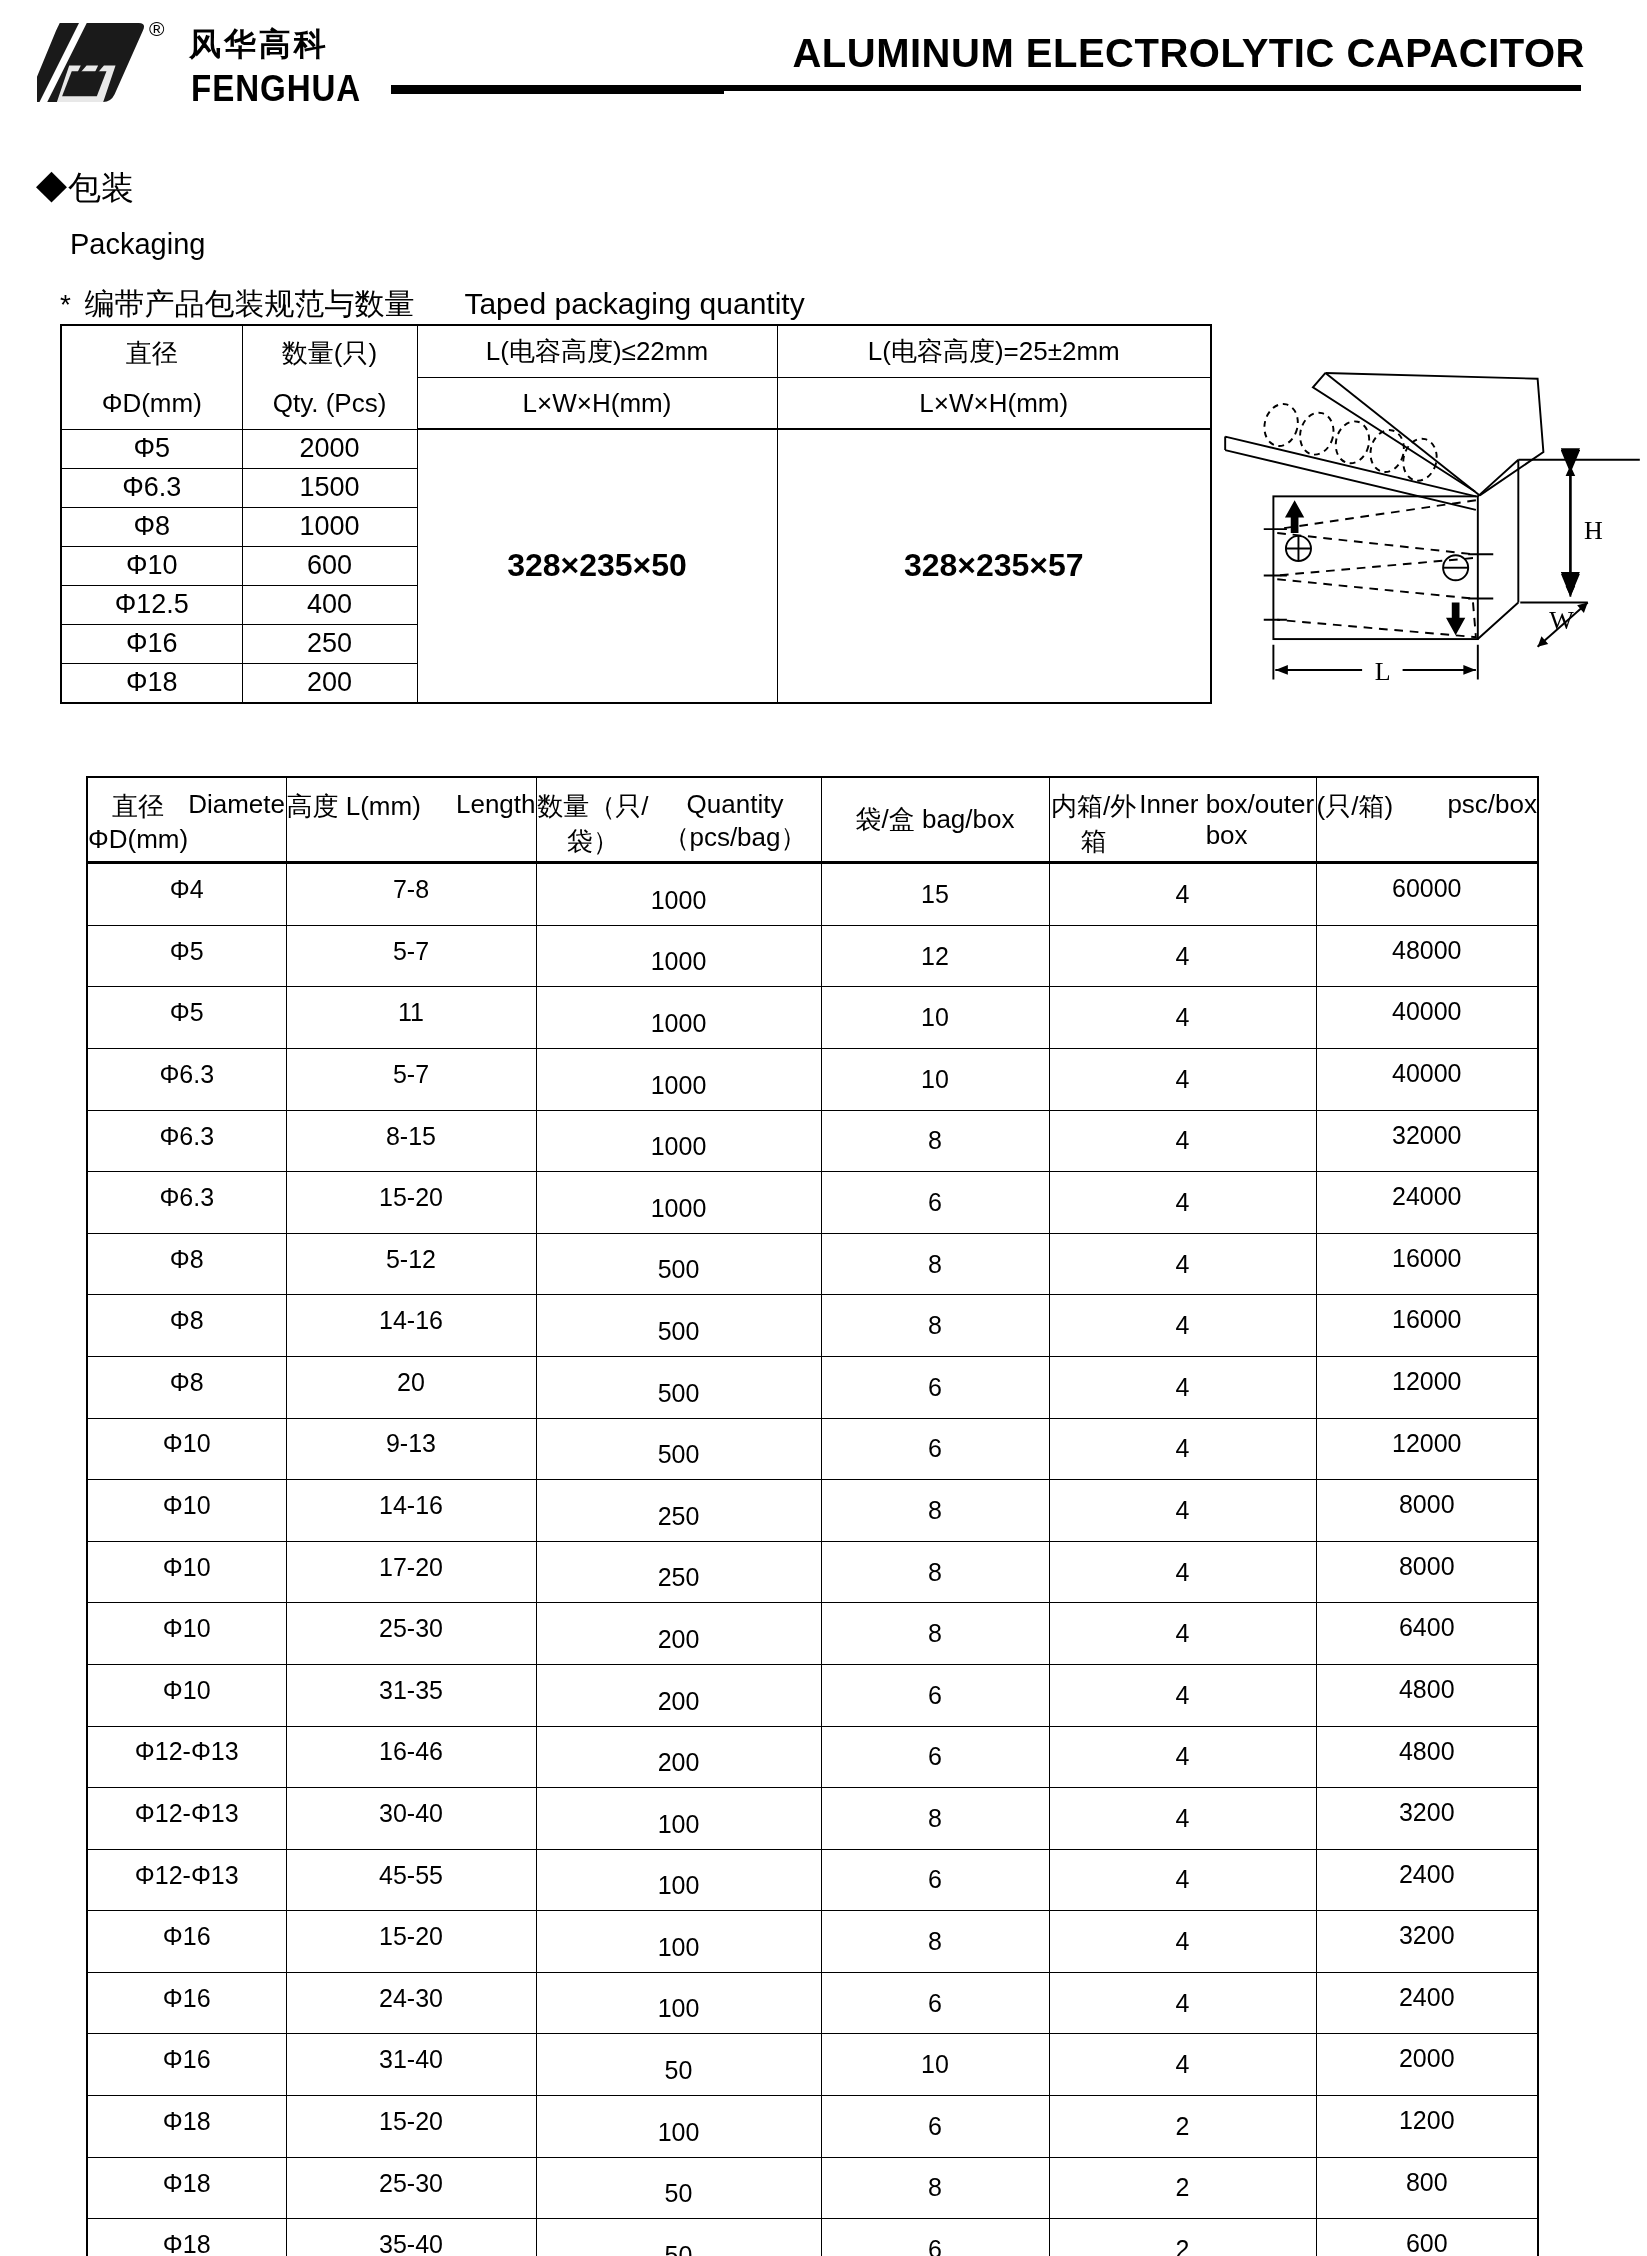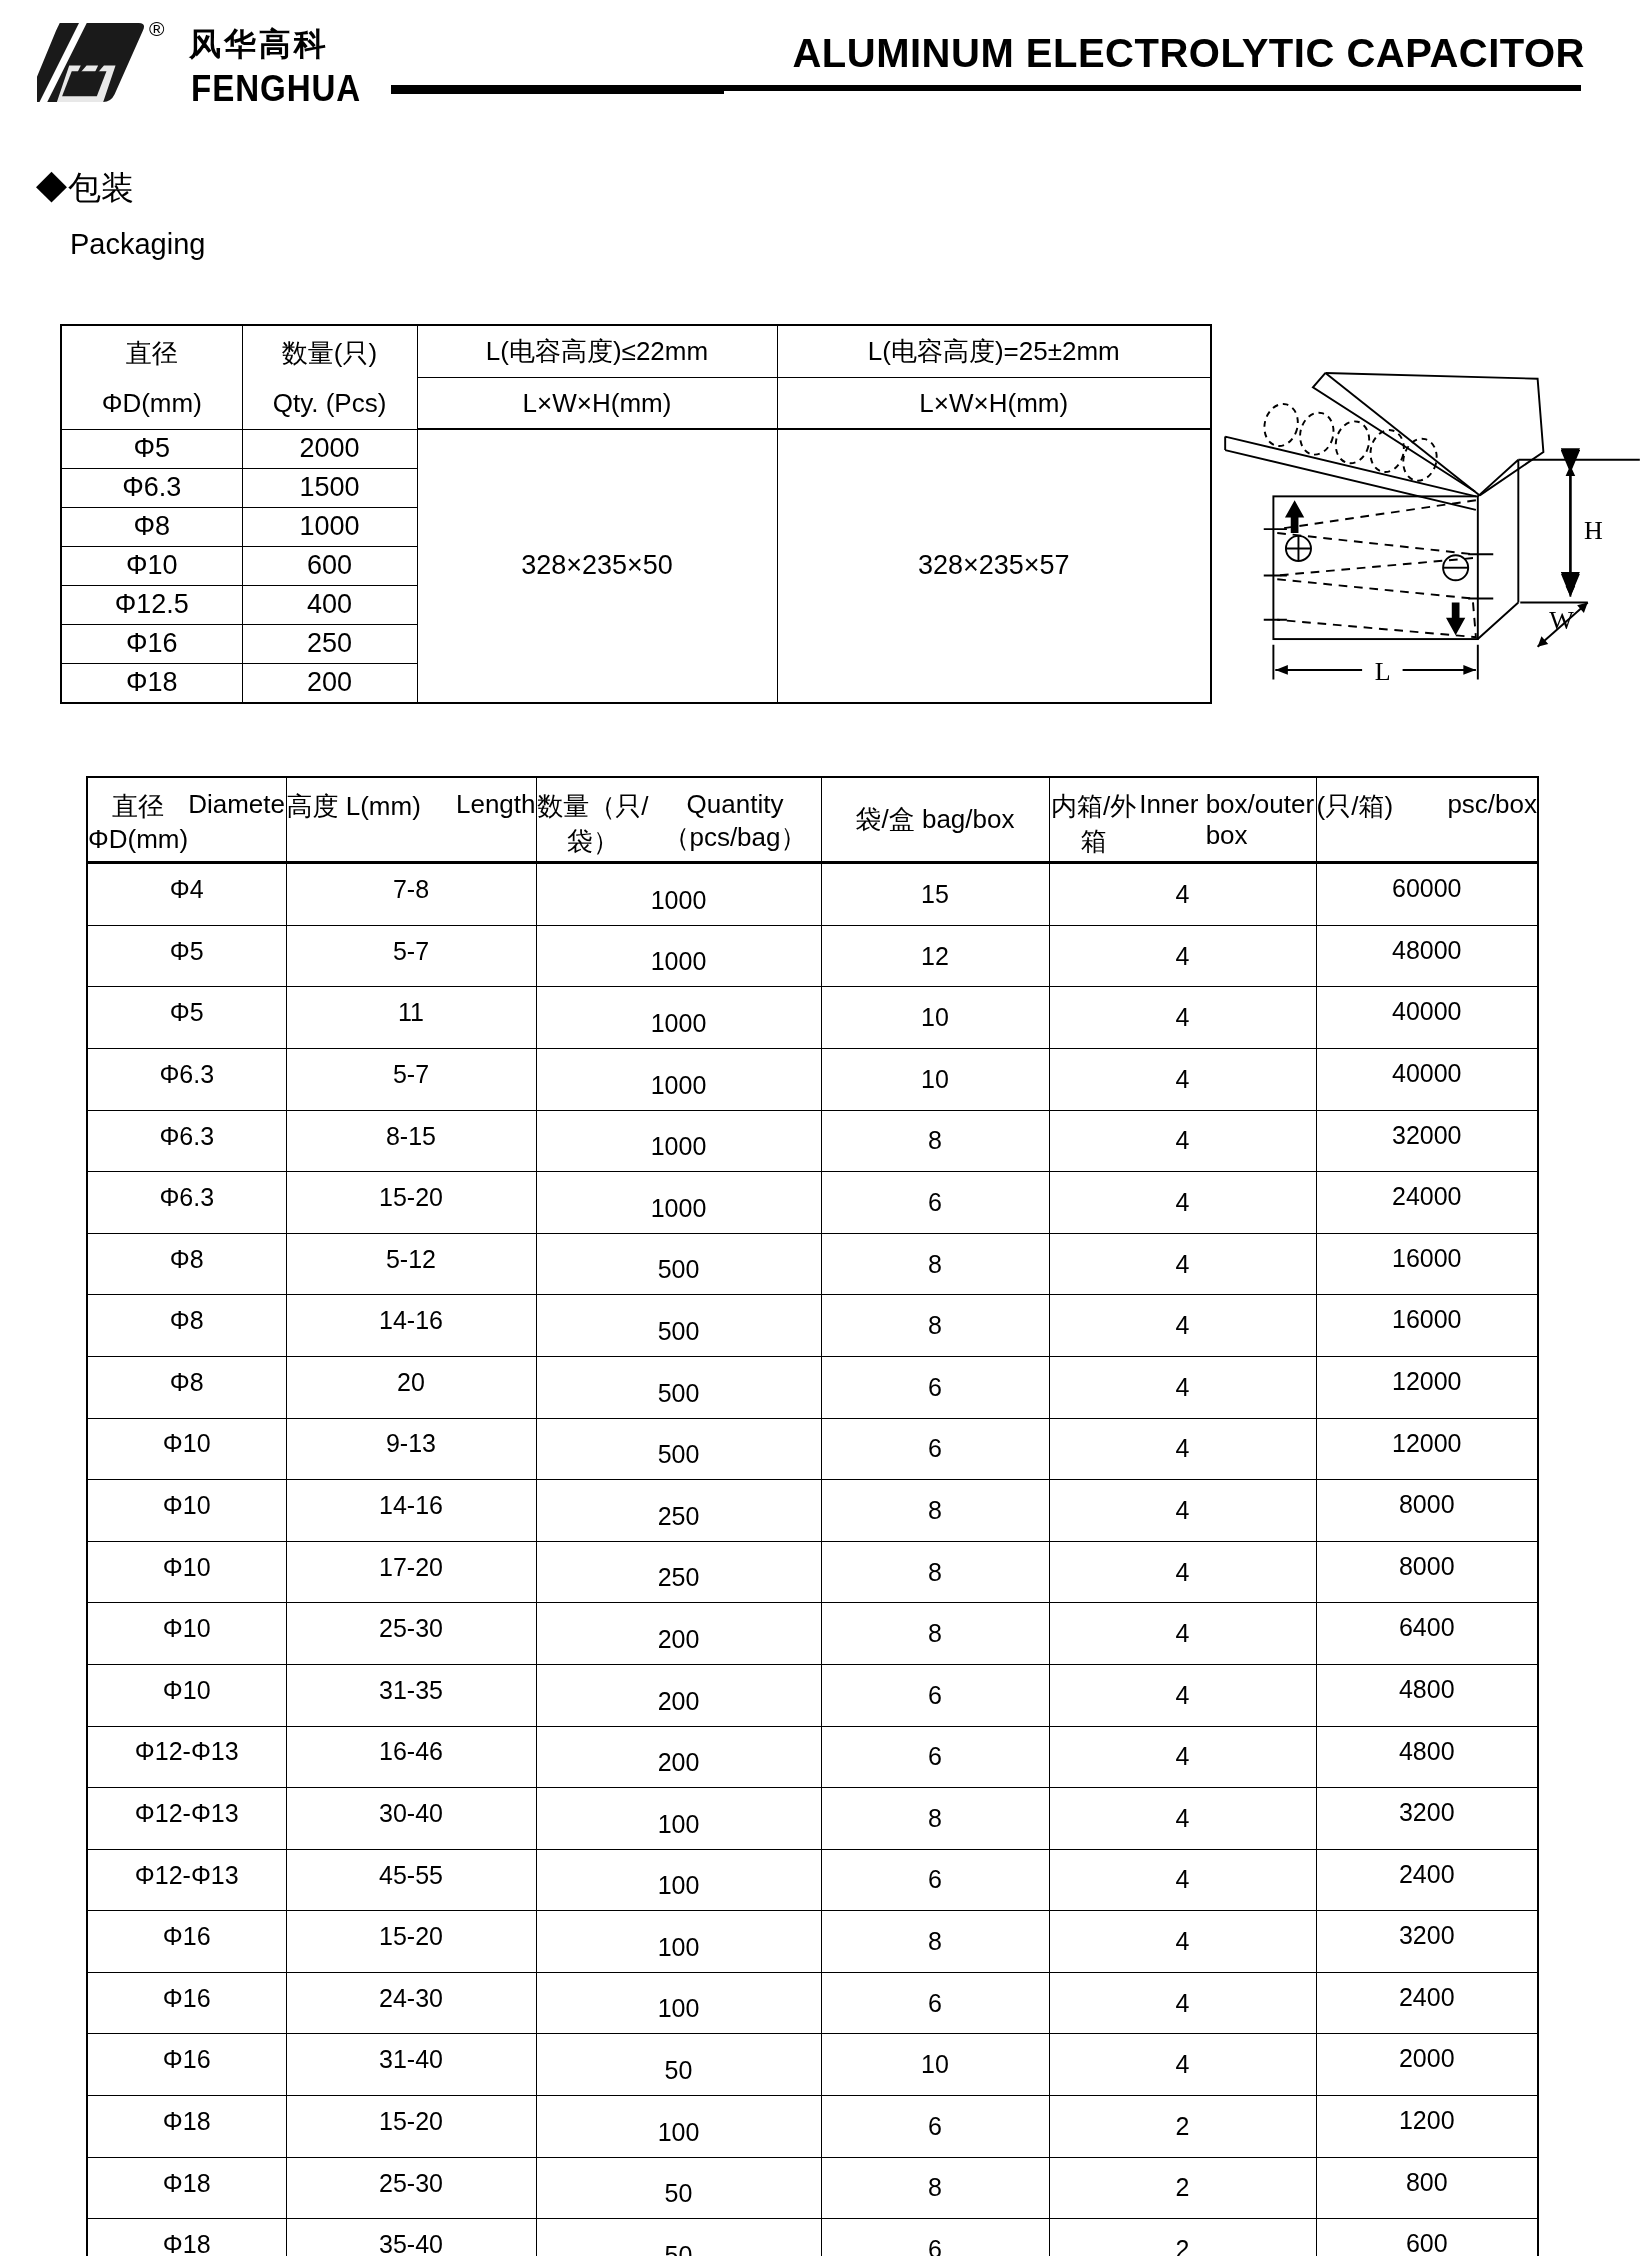--- a/index.html
+++ b/index.html
@@ -28,21 +28,21 @@
   
   table{border-collapse:collapse;table-layout:fixed;font-size:26px;}
   td,th{border:1.9px solid #000;text-align:center;padding:0;font-weight:normal;overflow:hidden;}
 
   .t1{position:absolute;left:60px;top:324px;width:1150px;border:2.9px solid #000;}
   .t1 .hcell{height:103px;margin-left:44px;}
   .t1 .hcell .two{display:flex;flex-direction:column;justify-content:space-between;height:83px;padding:9.7px 0;}
   .t1 .hrow1 td{height:51px;}
   .t1 .hrow2 td{height:50px;border-bottom:2.9px solid #000;}
   .t1 tbody td{height:38px;font-size:27px;}
-  .t1 td.merged{font-size:27px;}
+  .t1 td.merged{font-size:32px;font-weight:bold;}
 
   .t2{position:absolute;left:86px;top:776px;width:1451px;border:2.9px solid #000;}
   .t2 thead th{height:83px;border-bottom:3.9px solid #000;font-size:26px;}
   .t2 thead .two{display:flex;flex-direction:row;justify-content:space-between;height:62px;padding:10.6px 0;}
   .t2 tbody td{height:49px;font-size:25px;}
   .t2 tbody td:nth-child(1),.t2 tbody td:nth-child(2){padding-bottom:9.7px;}
   .t2 tbody td:nth-child(3){padding-top:11.6px;}
   .t2 tbody td:nth-child(6){padding-bottom:11.6px;}
 
   
@@ -65,20 +65,23 @@
   <span class="reg">®</span>
   <div class="brand-cn">风华高科</div>
   <div class="brand-en">FENGHUA</div>
   <div class="doc-title">ALUMINUM ELECTROLYTIC CAPACITOR</div>
   <div class="hdr-rule"></div>
   <div class="hdr-rule2"></div>
 
   <div class="sec-cn">◆包装</div>
   <div class="sec-en">Packaging</div>
 
+  <div class="sub-head taped-head">
+    <span class="star">*</span><span>编带产品包装规范与数量</span><span class="gap"></span><span>Taped packaging quantity</span>
+  </div>
 
   <table class="t1">
     <colgroup>
         <col style="width:181px">
         <col style="width:175px">
         <col style="width:360px">
         <col style="width:434px">
       </colgroup>
     <thead>
       <tr class="hrow1">

